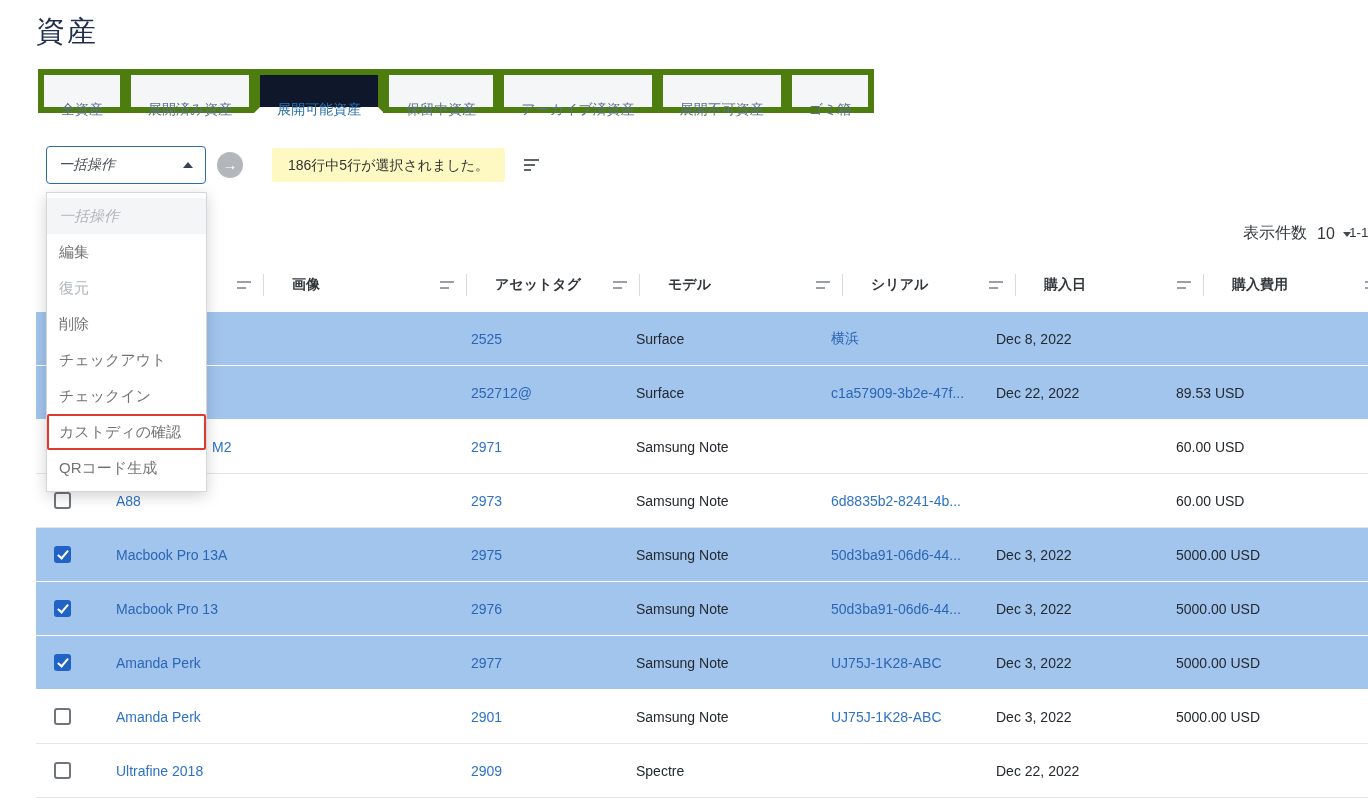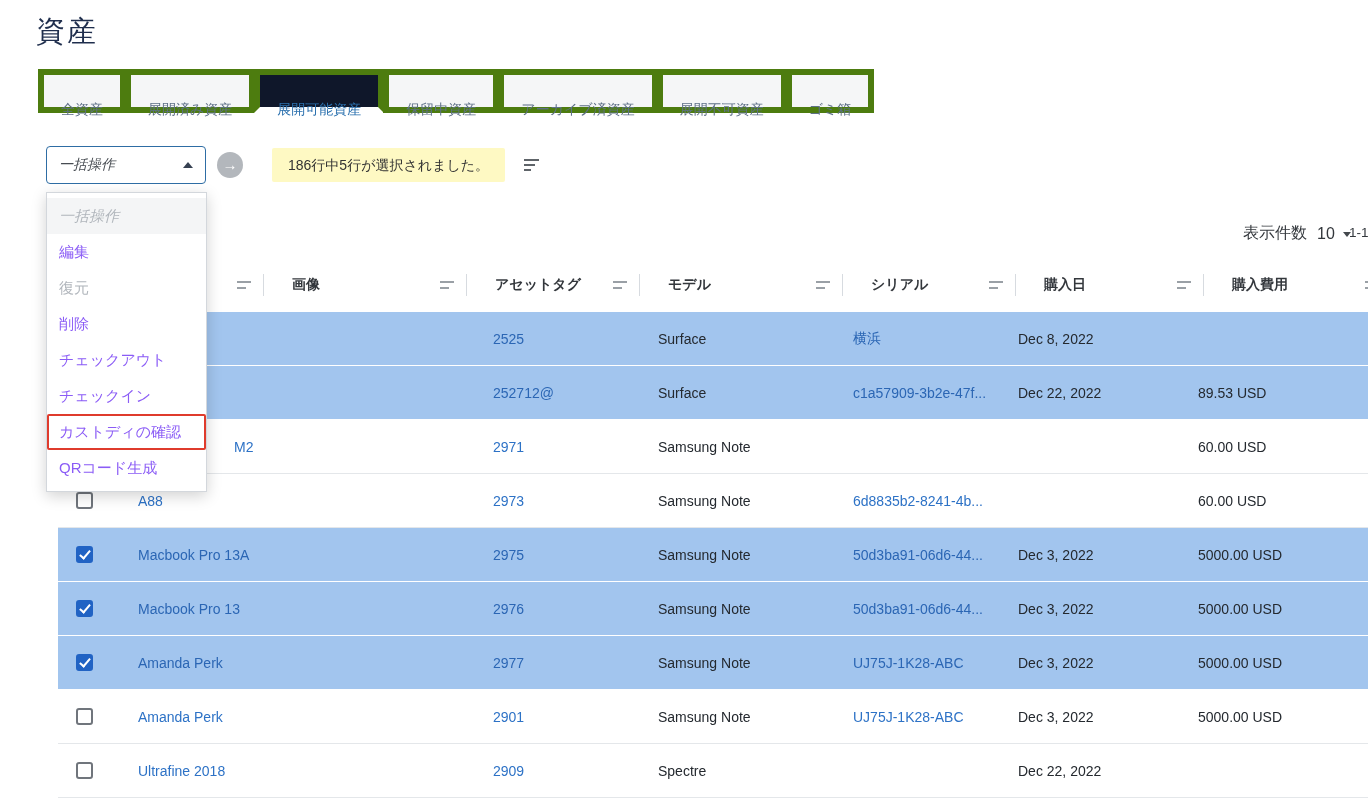--- a/index.html
+++ b/index.html
@@ -79,21 +79,21 @@
     content: ""; position: absolute; right: 0; top: 16px; height: 22px; width: 1px; background: #d7dbe0;
   }
   .filter-icon {
     position: absolute; right: 13px; top: 23px;
     display: flex; flex-direction: column; gap: 4px; cursor: pointer;
   }
   .filter-icon i { display: block; height: 2px; background: #9aa0a6; }
   .filter-icon i:nth-child(1) { width: 14px; }
   .filter-icon i:nth-child(2) { width: 9px; }
 
-  .row { border-bottom: 1px solid #e4e7ea; font-size: 14px; margin-left: 22px; }
+  .row { border-bottom: 1px solid #e4e7ea; font-size: 14px; }
   .row.selected { background: #a2c5ee; border-bottom-color: #fff; }
   .cell { padding-left: 20px; overflow: hidden; white-space: nowrap; }
   .cell.partial { padding-left: 116px; }
   .cb-cell { padding-left: 18px; line-height: 0; }
   a.link { color: #2d72c6; text-decoration: none; cursor: pointer; }
   .row.selected a.link { color: #2b66b4; }
 
   .checkbox {
     display: inline-block; width: 17px; height: 17px;
     border: 2px solid #70757c; border-radius: 3px; background: #fff;
@@ -107,21 +107,21 @@
   }
 
   
   .menu {
     position: absolute; left: 46px; top: 192px; width: 161px;
     background: #fff; border: 1px solid #d3d7dc;
     box-shadow: 0 4px 14px rgba(0,0,0,.18); padding: 5px 0; z-index: 10;
   }
   .menu-item {
     height: 36px; line-height: 36px; padding: 0 12px;
-    font-size: 15px; color: #8b5cf6; cursor: pointer; white-space: nowrap;
+    font-size: 15px; color: #737373; cursor: pointer; white-space: nowrap;
   }
   .menu-item.placeholder { font-style: italic; background: #f4f5f6; }
   .menu-item.disabled { color: #b1b6bc; cursor: default; }
   .menu-item.highlighted { outline: 2px solid #df3b2c; outline-offset: -2px; border-radius: 2px; }
 </style>
 </head>
 <body>
 
 <div class="page">
 

